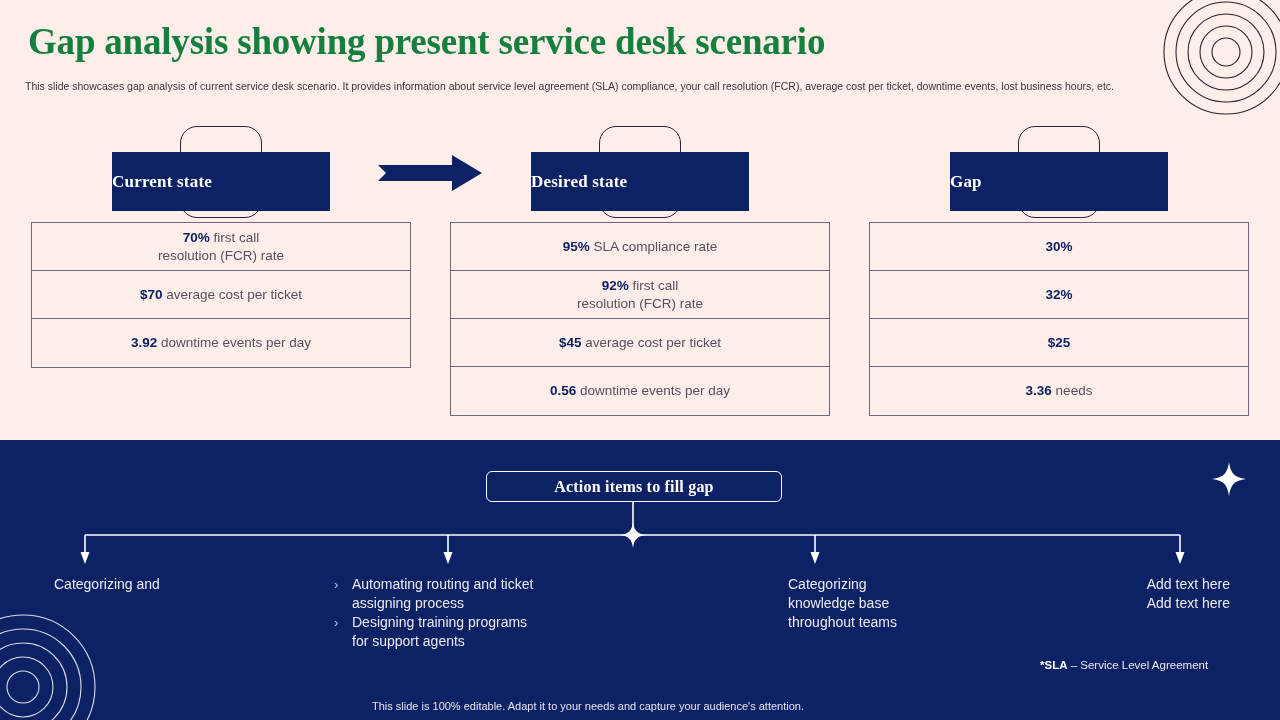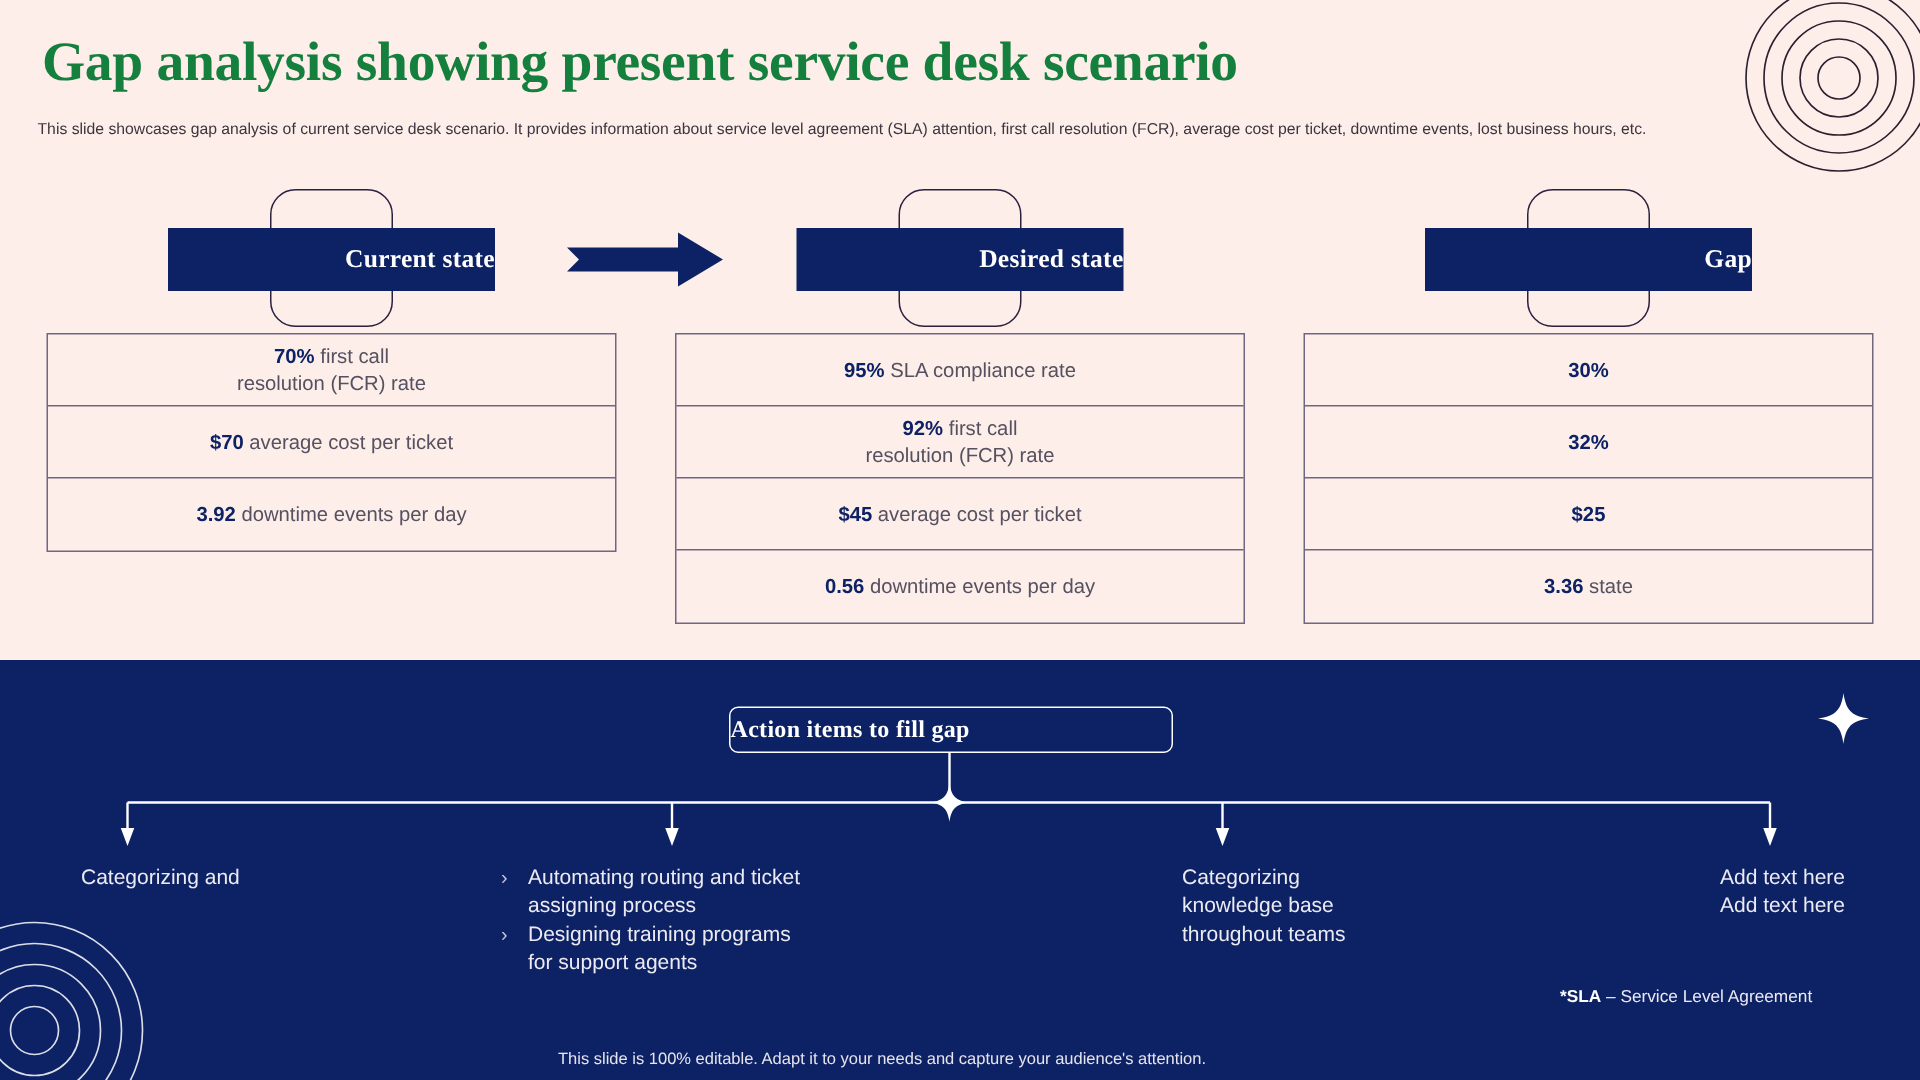--- a/index.html
+++ b/index.html
@@ -31,22 +31,22 @@
 
   
   .colhead { position: absolute; top: 126px; height: 94px; }
   .colhead .capsule {
     position: absolute; left: 50%; transform: translateX(-50%);
     top: 0; width: 82px; height: 92px;
     border: 1px solid #2b2040; border-radius: 17px;
     background: transparent;
   }
   .colhead .banner {
-    position: absolute; left: 0; top: 26px; width: 100%; height: 42px;
-    background: #0d2265; display: flex; align-items: center; justify-content: flex-end;
+    position: absolute; left: 0; top: 26px; width: 100%; height: 59px;
+    background: #0d2265; display: flex; align-items: center; justify-content: flex-start;
   }
   .colhead .banner span {
     font-family: "Liberation Serif", serif;
     font-size: 17px; font-weight: 700; color: #ffffff; letter-spacing: 0.2px;
   }
 
   
   .bigarrow { position: absolute; left: 378px; top: 154px; width: 112px; height: 38px; }
 
   
@@ -65,21 +65,21 @@
   .r4 { height: 48px; }
 
   
   .navy {
     position: absolute; left: 0; top: 440px; width: 1280px; height: 280px;
     background: #0d2265; overflow: hidden;
   }
   .actionbox {
     position: absolute; left: 486px; top: 31px; width: 296px; height: 31px;
     border: 1px solid #ffffff; border-radius: 6px;
-    display: flex; align-items: center; justify-content: flex-start;
+    display: flex; align-items: center; justify-content: center;
   }
   .actionbox span {
     font-family: "Liberation Serif", serif;
     font-size: 16px; font-weight: 700; color: #ffffff; letter-spacing: 0.2px;
   }
 
   .connector { position: absolute; left: 0; top: 0; width: 1280px; height: 280px; }
 
   .sparkle { position: absolute; }
 
@@ -115,21 +115,21 @@
         <circle cx="70" cy="70" r="14"></circle>
         <circle cx="70" cy="70" r="26"></circle>
         <circle cx="70" cy="70" r="38"></circle>
         <circle cx="70" cy="70" r="50"></circle>
         <circle cx="70" cy="70" r="62"></circle>
       </g>
     </svg>
   </div>
 
   <div class="title">Gap analysis showing present service desk scenario</div>
-  <div class="subtitle">This slide showcases gap analysis of current service desk scenario. It provides information about service level agreement (SLA) attention, first call resolution (FCR), average cost per ticket,  downtime events, lost business hours, etc.</div>
+  <div class="subtitle">This slide showcases gap analysis of current service desk scenario. It provides information about service level agreement (SLA) compliance, your call resolution (FCR), average cost per ticket,  downtime events, lost business hours, etc.</div>
 
   <div class="colhead" style="left:112px; width:218px;">
     <div class="capsule"></div>
     <div class="banner">
       <span>Current state</span>
     </div>
   </div>
 
   <div class="bigarrow">
     <svg width="112" height="38" viewBox="0 0 112 38" aria-hidden="true">
@@ -188,21 +188,21 @@
     <div class="row r1">
       <div><b>30%</b><span></span></div>
     </div>
     <div class="row r2">
       <div><b>32%</b><span></span></div>
     </div>
     <div class="row r3">
       <div><b>$25</b><span></span></div>
     </div>
     <div class="row r4">
-      <div><b>3.36</b><span> state</span></div>
+      <div><b>3.36</b><span> needs</span></div>
     </div>
   </div>
 
   <div class="navy">
 
     <div class="rings rings-bl">
       <svg width="170" height="170" viewBox="0 0 170 170" aria-hidden="true">
         <g fill="none" stroke="#ffffff" stroke-width="1.1" opacity="0.85">
           <circle cx="85" cy="85" r="16"></circle>
           <circle cx="85" cy="85" r="30"></circle>

